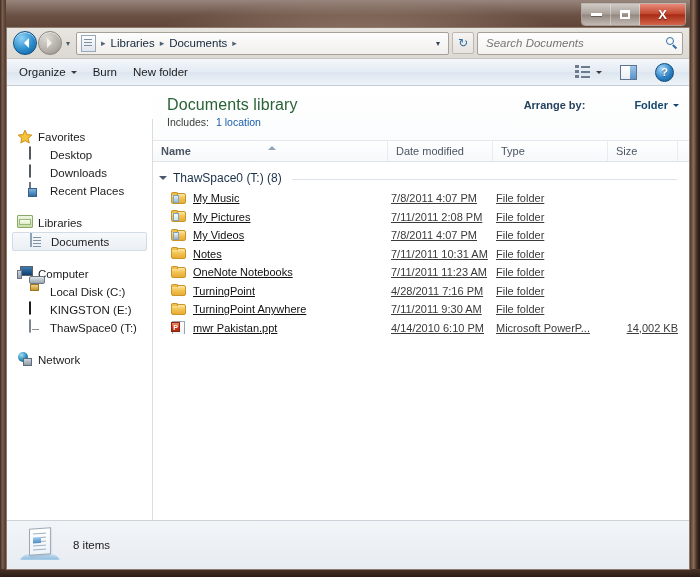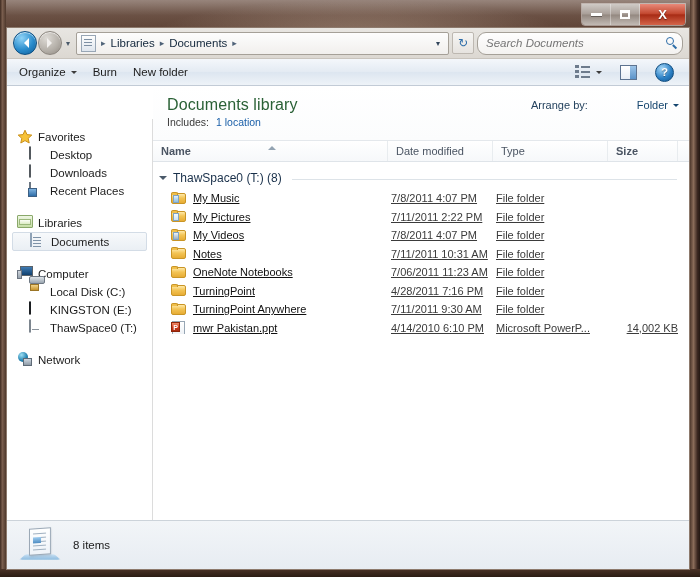--- a/index.html
+++ b/index.html
@@ -81,21 +81,21 @@
   .crumb{font-size:11.5px;color:#12263b;padding:1px 3px;white-space:nowrap;}
   .crumb-sep{color:#4f6278;font-size:9px;padding:0 2px;}
   #crumb-drop{margin-left:auto;color:#33465c;font-size:8px;padding:0 4px;}
   .refreshbtn{width:20px;height:20px;flex:0 0 auto;display:flex;align-items:center;
     justify-content:center;color:#2c6ca8;font-size:12px;
     background:linear-gradient(180deg,#f6f5f3,#e6e3df);border:1px solid #bdb8b1;border-radius:2px;
     margin:0 3px 0 1px;}
   #searchbox{
     width:195px;height:21px;flex:0 0 auto;display:flex;align-items:center;
     background:linear-gradient(180deg,#fefefe,#f4f2f0);
-    border:1px solid #a5a098;border-radius:9px;padding:0 3px 0 6px;
+    border:1px solid #a5a098;border-radius:2px;padding:0 3px 0 6px;
   }
   #search-input{border:0;outline:0;background:transparent;flex:1 1 auto;min-width:0;
     font:italic 11.5px "Liberation Sans",sans-serif;color:#7d7a75;}
   .magnifier{width:13px;height:13px;flex:0 0 auto;position:relative;}
   .magnifier:before{content:"";position:absolute;left:0;top:0;width:8px;height:8px;
     border:1.6px solid #2e6ea8;border-radius:50%;box-sizing:border-box;}
   .magnifier:after{content:"";position:absolute;left:7px;top:7px;width:5px;height:1.6px;
     background:#2e6ea8;transform:rotate(45deg);transform-origin:left center;}
 
   
@@ -175,35 +175,35 @@
   .ic-network:after{content:"";position:absolute;left:6px;top:6px;width:9px;height:8px;
     background:linear-gradient(180deg,#cfd8e1,#8e9aa6);border:1px solid #5f6b77;box-sizing:border-box;}
 
   
   #content{flex:1 1 auto;min-width:0;display:flex;flex-direction:column;background:#a3a3a3;position:relative;}
   #libheader{height:45px;flex:0 0 auto;display:flex;align-items:flex-start;padding:9px 10px 0 14px;
     background:linear-gradient(180deg,#ffffff,#fbfcfd);}
   #libtitle{font-size:16px;color:#2a6136;letter-spacing:.1px;line-height:19px;}
   #libsub{font-size:10.5px;color:#3a3a3a;margin-top:2px;}
   #libsub a{color:#1a5fa8;text-decoration:none;margin-left:4px;}
-  #arrangeby{margin-left:auto;display:flex;align-items:center;gap:5px;padding-top:4px;}
+  #arrangeby{margin-left:auto;display:flex;align-items:center;gap:5px;padding-top:4px;font-weight:bold;}
   #arrangeby .lbl{font-size:11px;color:#24425e;}
   #arrangeby .val{font-size:11px;color:#14456e;margin-left:44px;}
   .arr-caret{width:0;height:0;border:3.5px solid transparent;border-top-color:#14456e;margin-top:3px;}
 
   
   #colheader{height:20px;flex:0 0 auto;display:flex;align-items:center;
     background:linear-gradient(180deg,#ffffff,#f6f8fa);
     border-top:1px solid #e4e8ec;border-bottom:1px solid #dfe4e9;}
   .col{font-size:11px;color:#4b5563;padding-left:8px;position:relative;height:20px;
     line-height:20px;box-sizing:border-box;border-right:1px solid #e8ecef;}
   .col.name{width:235px;font-weight:bold;}
   .col.date{width:105px;}
   .col.type{width:115px;}
-  .col.size{width:70px;font-weight:bold;}
+  .col.size{width:70px;}
   .col.tail{flex:1 1 auto;border-right:none;}
   .sortmark{position:absolute;left:115px;top:1px;width:0;height:0;
     border:4px solid transparent;border-bottom-color:#93a3b2;}
 
   
   #filelist{flex:1 1 auto;overflow:hidden;background:#fff;padding-top:5px;}
   .grouphdr{display:flex;align-items:center;height:22px;padding-left:6px;}
   .gtri{width:0;height:0;border:4px solid transparent;border-top-color:#4a5a6a;
     margin:3px 6px 0 0;flex:0 0 auto;}
   .gname{font-size:12px;color:#19304a;white-space:nowrap;}
@@ -452,21 +452,21 @@
                 <div class="cell type">File folder</div>
                 <div class="cell size"></div>
               </div>
               <div class="row">
                 <div class="cell name">
                   <span class="fico folder">
                     <span class="badge"></span>
                   </span>
                   <span>My Pictures</span>
                 </div>
-                <div class="cell date">7/11/2011 2:22 PM</div>
+                <div class="cell date">7/11/2011 2:08 PM</div>
                 <div class="cell type">File folder</div>
                 <div class="cell size"></div>
               </div>
               <div class="row">
                 <div class="cell name">
                   <span class="fico folder">
                     <span class="badge video"></span>
                   </span>
                   <span>My Videos</span>
                 </div>
@@ -481,21 +481,21 @@
                 </div>
                 <div class="cell date">7/11/2011 10:31 AM</div>
                 <div class="cell type">File folder</div>
                 <div class="cell size"></div>
               </div>
               <div class="row">
                 <div class="cell name">
                   <span class="fico folder"></span>
                   <span>OneNote Notebooks</span>
                 </div>
-                <div class="cell date">7/06/2011 11:23 AM</div>
+                <div class="cell date">7/11/2011 11:23 AM</div>
                 <div class="cell type">File folder</div>
                 <div class="cell size"></div>
               </div>
               <div class="row">
                 <div class="cell name">
                   <span class="fico folder"></span>
                   <span>TurningPoint</span>
                 </div>
                 <div class="cell date">4/28/2011 7:16 PM</div>
                 <div class="cell type">File folder</div>

